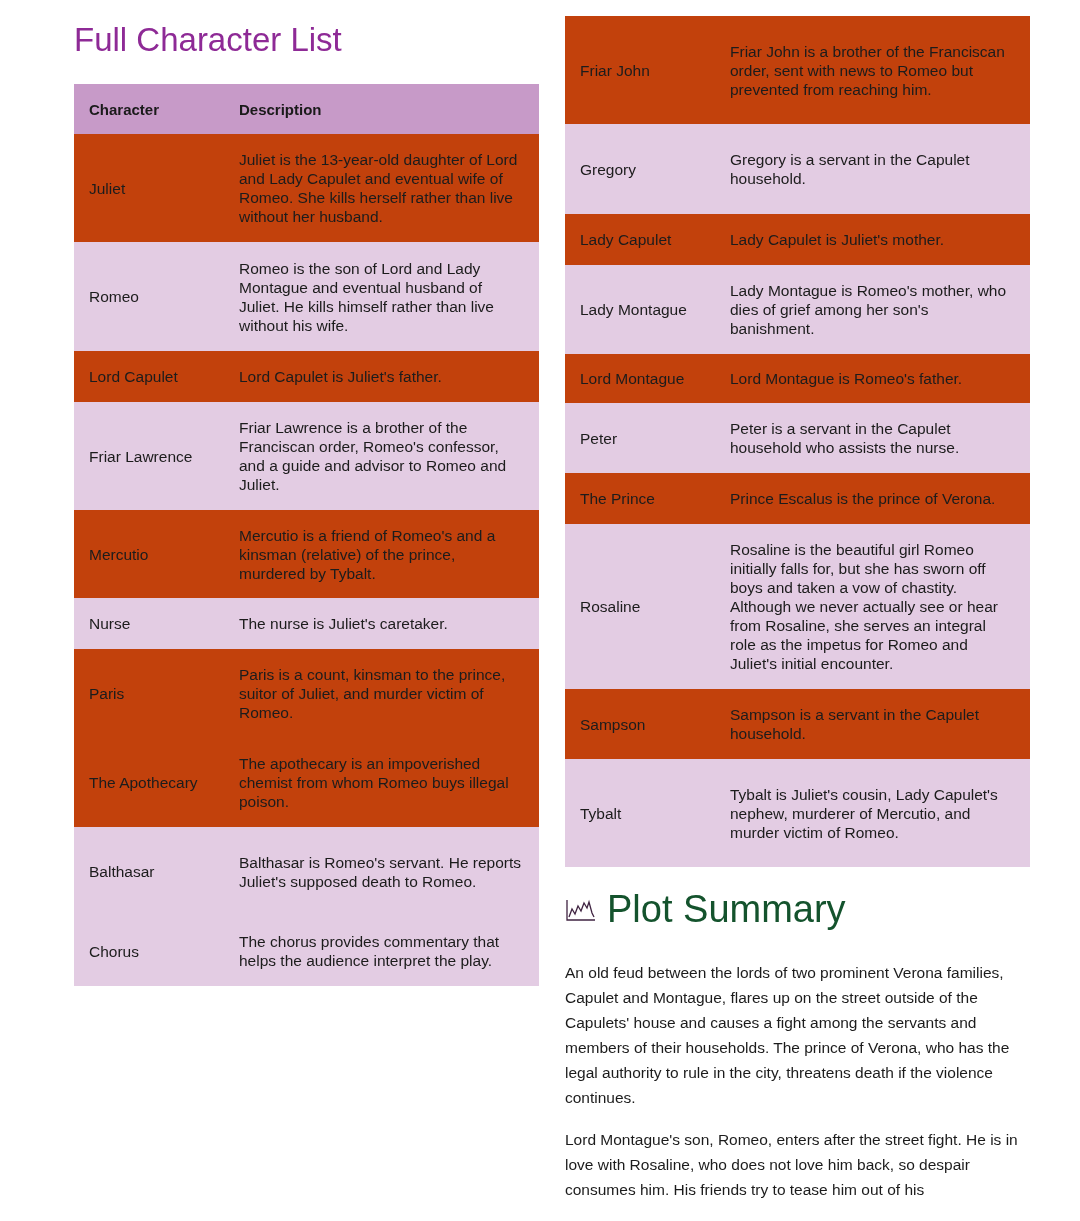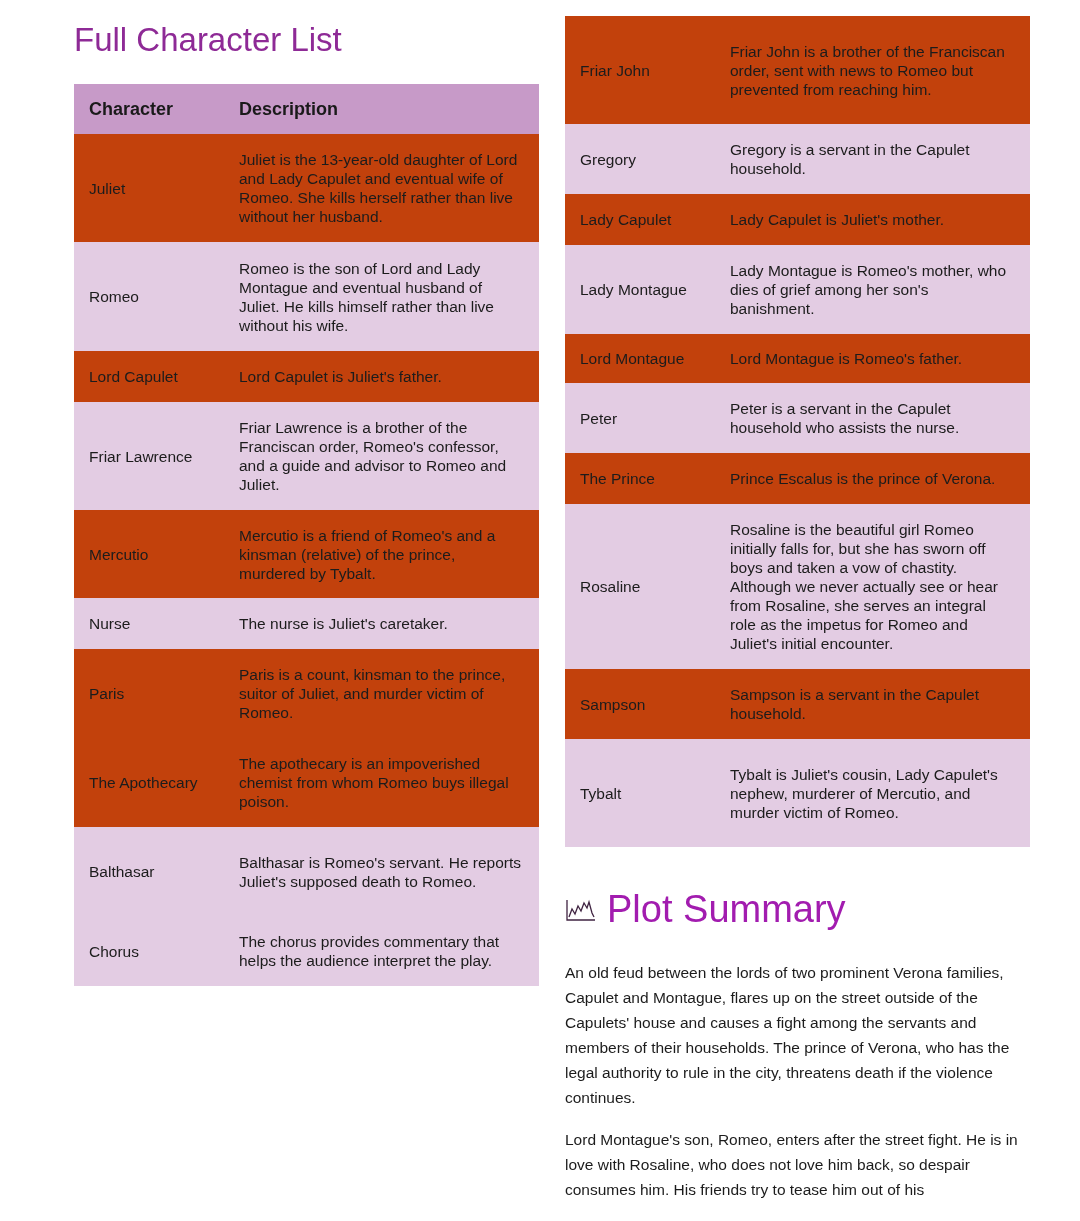--- a/index.html
+++ b/index.html
@@ -4,30 +4,30 @@
 <style>
   html, body { margin: 0; padding: 0; background: #ffffff; }
   body { width: 1080px; height: 1221px; overflow: hidden; position: relative;
          font-family: "Liberation Sans", sans-serif; color: #1c1c1c; }
   .col-left { position: absolute; left: 50px; top: 0; width: 530px; padding-left: 24px; }
   .col-right { position: absolute; left: 565px; top: 16px; width: 465px; }
   .page-title { color: #8e2a96; font-size: 33px; font-weight: 400; margin: 0;
                 padding-top: 22px; height: 62px; line-height: 36px; }
   table.chars { width: 465px; border-collapse: collapse; }
   table.chars th { background: #c79ac8; text-align: left; font-weight: 700;
-                   font-size: 18px; padding: 0 15px; height: 50px; color: #1a1a1a; }
+                   font-size: 15px; padding: 0 15px; height: 50px; color: #1a1a1a; }
   table.chars td { font-size: 15.5px; line-height: 19px; vertical-align: middle;
                    padding: 15px 15px; }
   table.chars td.name { width: 120px; }
   tr.odd td { background: #c2410c; }
   tr.even td { background: #e3cce3; }
   .plot-head { position: absolute; left: 565px; top: 888px; display: flex;
                align-items: center; }
   .plot-head svg { width: 32px; height: 26px; margin-right: 10px; }
-  .plot-title { font-size: 38px; color: #a21caf; margin: 0; font-weight: 400; }
+  .plot-title { font-size: 38px; color: #14532d; margin: 0; font-weight: 400; }
   .summary { position: absolute; left: 565px; top: 960px; width: 470px;
              font-size: 15.5px; line-height: 25px; color: #1c1c1c; }
   .summary p { margin: 0 0 17px 0; }
 </style>
 </head>
 <body>
 
 <div class="col-left">
   <h1 class="page-title">Full Character List</h1>
   <table class="chars">
@@ -82,21 +82,21 @@
   </table>
 </div>
 
 <div class="col-right">
   <table class="chars">
     <tbody>
       <tr class="odd" style="height:108px">
         <td class="name">Friar John</td>
         <td>Friar John is a brother of the Franciscan order, sent with news to Romeo but prevented from reaching him.</td>
       </tr>
-      <tr class="even" style="height:70px">
+      <tr class="even" style="height:90px">
         <td class="name">Gregory</td>
         <td>Gregory is a servant in the Capulet household.</td>
       </tr>
       <tr class="odd" style="height:51px">
         <td class="name">Lady Capulet</td>
         <td>Lady Capulet is Juliet's mother.</td>
       </tr>
       <tr class="even" style="height:89px">
         <td class="name">Lady Montague</td>
         <td>Lady Montague is Romeo's mother, who dies of grief among her son's banishment.</td>

